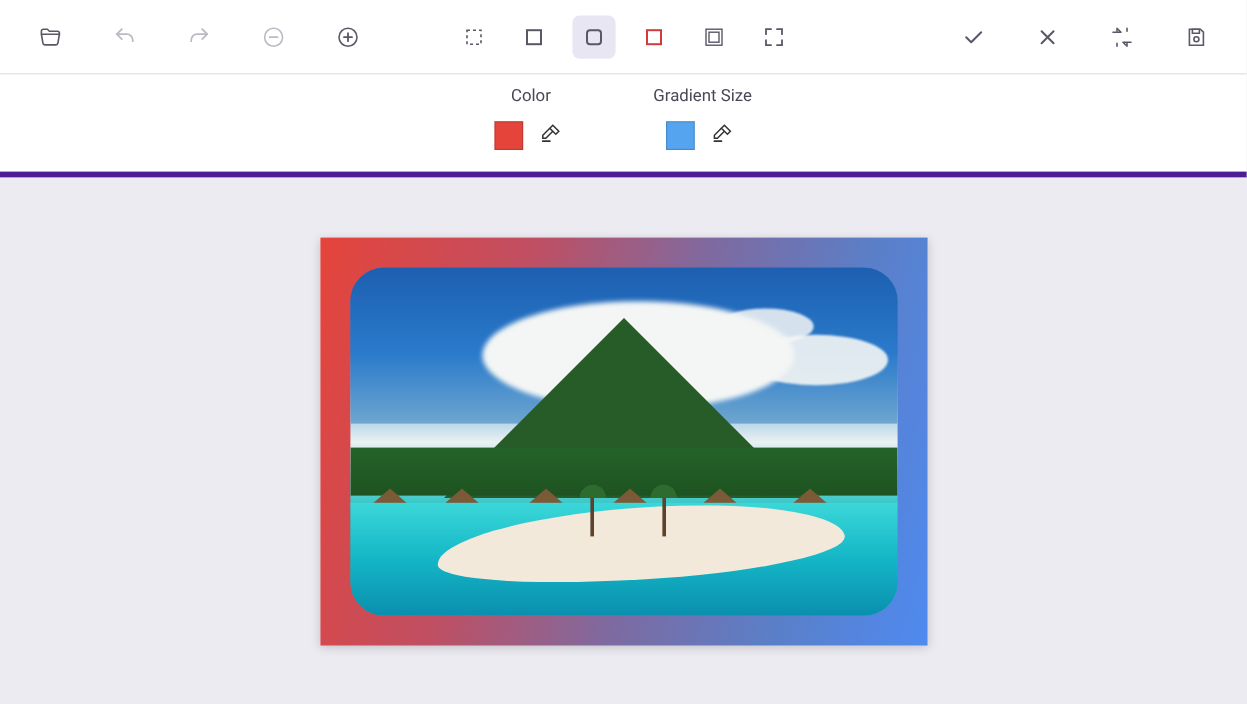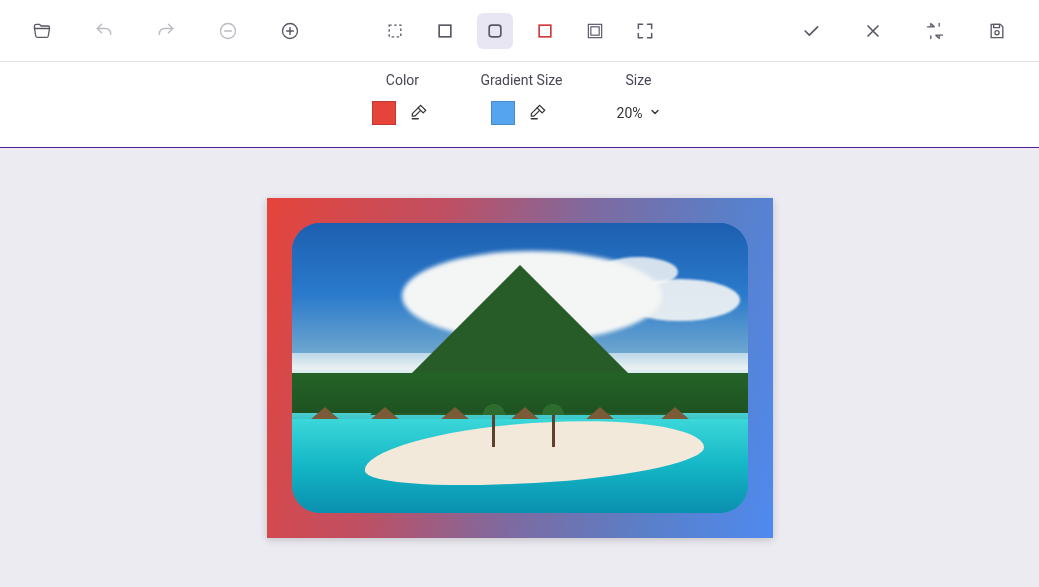--- a/index.html
+++ b/index.html
@@ -36,24 +36,24 @@
     cursor:pointer;
   }
   .tb-btn svg { width:20px; height:20px; display:block; }
   .tb-btn.disabled { color:#bcb9c4; cursor:default; }
   .tb-btn.selected { background:#e9e6f3; }
 
   
   .options {
     height: 86px;
     background:#fff;
-    border-bottom:1px solid #4c1d95;
+    border-bottom:5px solid #4c1d95;
     display:flex;
     justify-content:center;
-    gap:48px;
+    gap:72px;
     padding-top:10px;
   }
   .opt {
     display:flex; flex-direction:column; align-items:center; gap:10px;
   }
   .opt-label { color:#4a4657; font-size:14px; }
   .opt-controls { display:flex; align-items:center; gap:10px; height:30px; }
   .swatch { width:24px; height:24px; border:1px solid rgba(0,0,0,.15); }
   .picker-btn { width:26px; height:26px; display:flex; align-items:center; justify-content:center; color:#333; cursor:pointer;}
   .picker-btn svg{width:20px;height:20px;}
@@ -314,31 +314,20 @@
     <div class="opt-controls">
       <div class="swatch" style="background:#55a4ef"></div>
       <div class="picker-btn">
           <span><svg viewBox="0 0 24 24">
               <use href="#i-eyedropper"></use>
             </svg></span>
         </div>
     </div>
   </div>
 
-  <div class="opt">
-    <div class="opt-label">Size</div>
-    <div class="opt-controls">
-      <div class="size-select">
-        <span>20%</span>
-        <span><svg viewBox="0 0 16 16">
-              <use href="#i-caret"></use>
-            </svg></span>
-      </div>
-    </div>
-  </div>
 
 </div>
 
 <div class="canvas-area">
   <div class="frame">
     <div class="photo">
       <div class="sky"></div>
       <div class="cloud big"></div>
       <div class="cloud small1"></div>
       <div class="cloud small2"></div>

